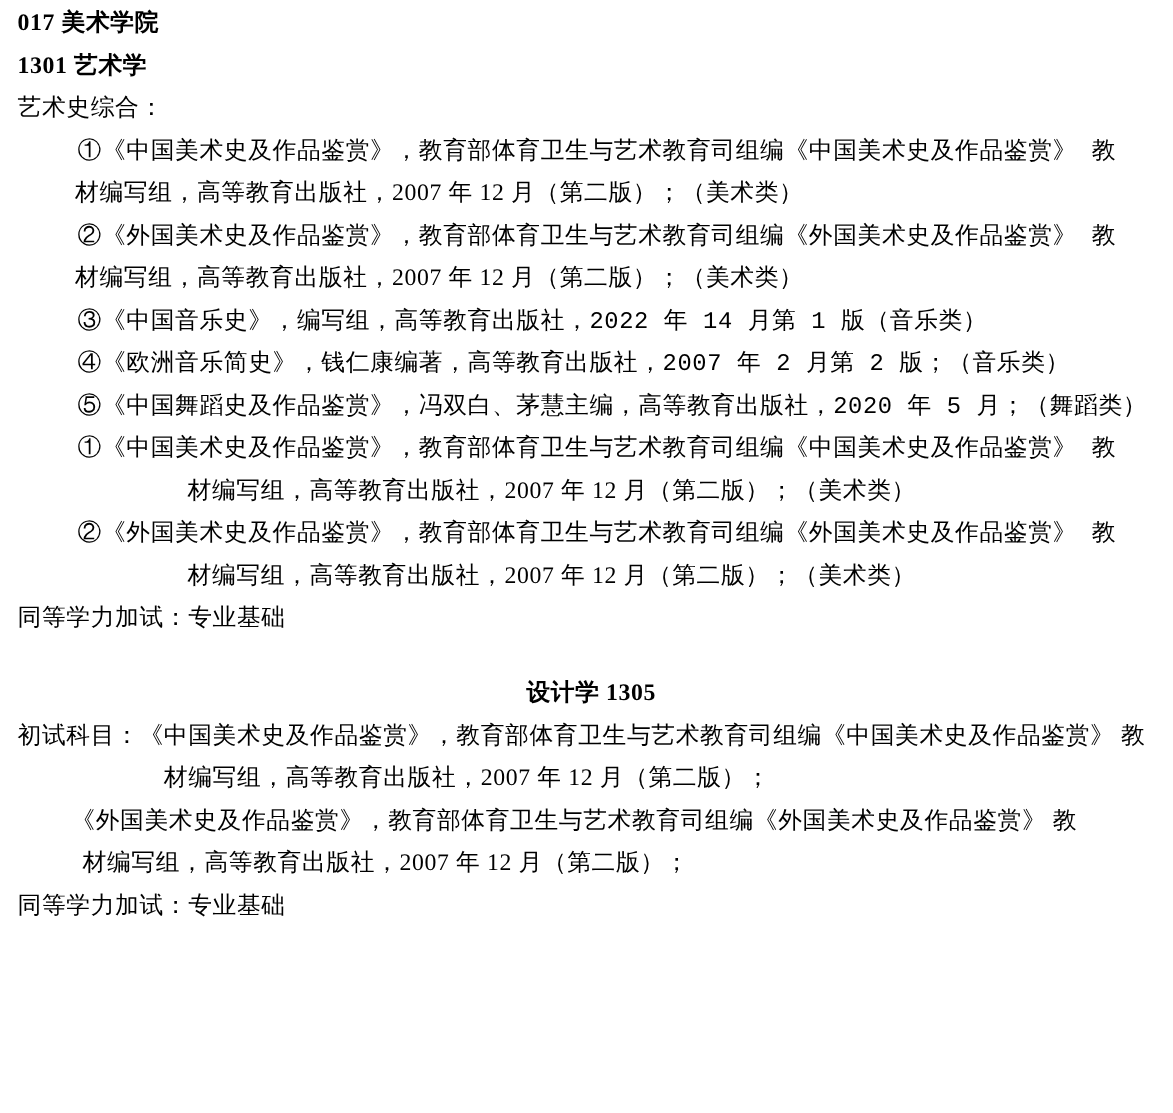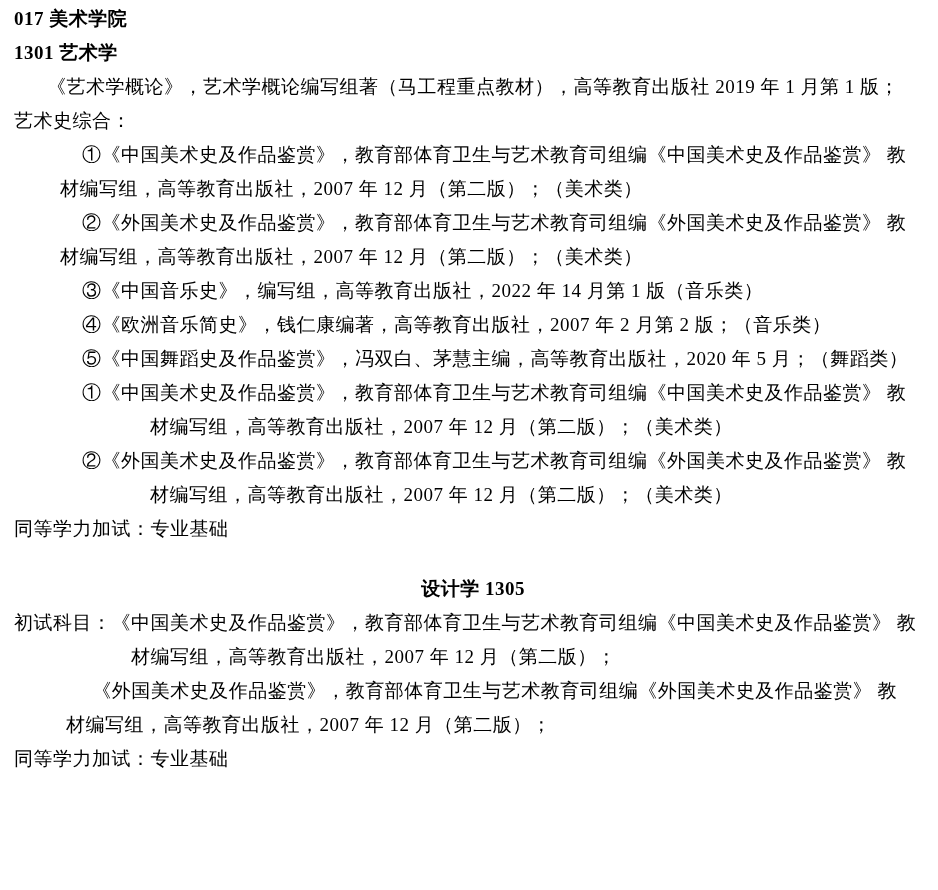--- a/index.html
+++ b/index.html
@@ -19,36 +19,35 @@
     letter-spacing: 0.5px;
     overflow: hidden;
   }
   .line {
     line-height: 34px;
     white-space: pre;
   }
   .bold { font-weight: bold; }
   .ind-33  { margin-left: 33px; }
   .ind-46  { margin-left: 46px; }
-  .ind-48  { margin-left: 68px; }
+  .ind-48  { margin-left: 48px; font-family: Liberation Mono, monospace; }
   .ind-52  { margin-left: 52px; }
-  .ind-98  { margin-left: 43px; text-align: center; }
+  .ind-98  { margin-left: 43px; }
   .ind-117 { margin-left: 117px; }
   .ind-136 { margin-left: 136px; }
   .gap-before { margin-top: 26px; text-align: center; }
 </style>
 </head>
 <body>
 
 <div class="page">
 
   <div class="line bold">017 美术学院</div>
   <div class="line bold">1301 艺术学</div>
 
-  <div class="line ind-33">《艺术学概论》，艺术学概论编写组著（马工程重点教材），高等教育出版社 2019 年 1 月第 1 版；</div>
 
   <div class="line">艺术史综合：</div>
   <div class="line ind-48">①《中国美术史及作品鉴赏》，教育部体育卫生与艺术教育司组编《中国美术史及作品鉴赏》 教</div>
   <div class="line ind-46">材编写组，高等教育出版社，2007 年 12 月（第二版）；（美术类）</div>
   <div class="line ind-48">②《外国美术史及作品鉴赏》，教育部体育卫生与艺术教育司组编《外国美术史及作品鉴赏》 教</div>
   <div class="line ind-46">材编写组，高等教育出版社，2007 年 12 月（第二版）；（美术类）</div>
   <div class="line ind-48">③《中国音乐史》，编写组，高等教育出版社，2022 年 14 月第 1 版（音乐类）</div>
   <div class="line ind-48">④《欧洲音乐简史》，钱仁康编著，高等教育出版社，2007 年 2 月第 2 版；（音乐类）</div>
   <div class="line ind-48">⑤《中国舞蹈史及作品鉴赏》，冯双白、茅慧主编，高等教育出版社，2020 年 5 月；（舞蹈类）</div>
 

